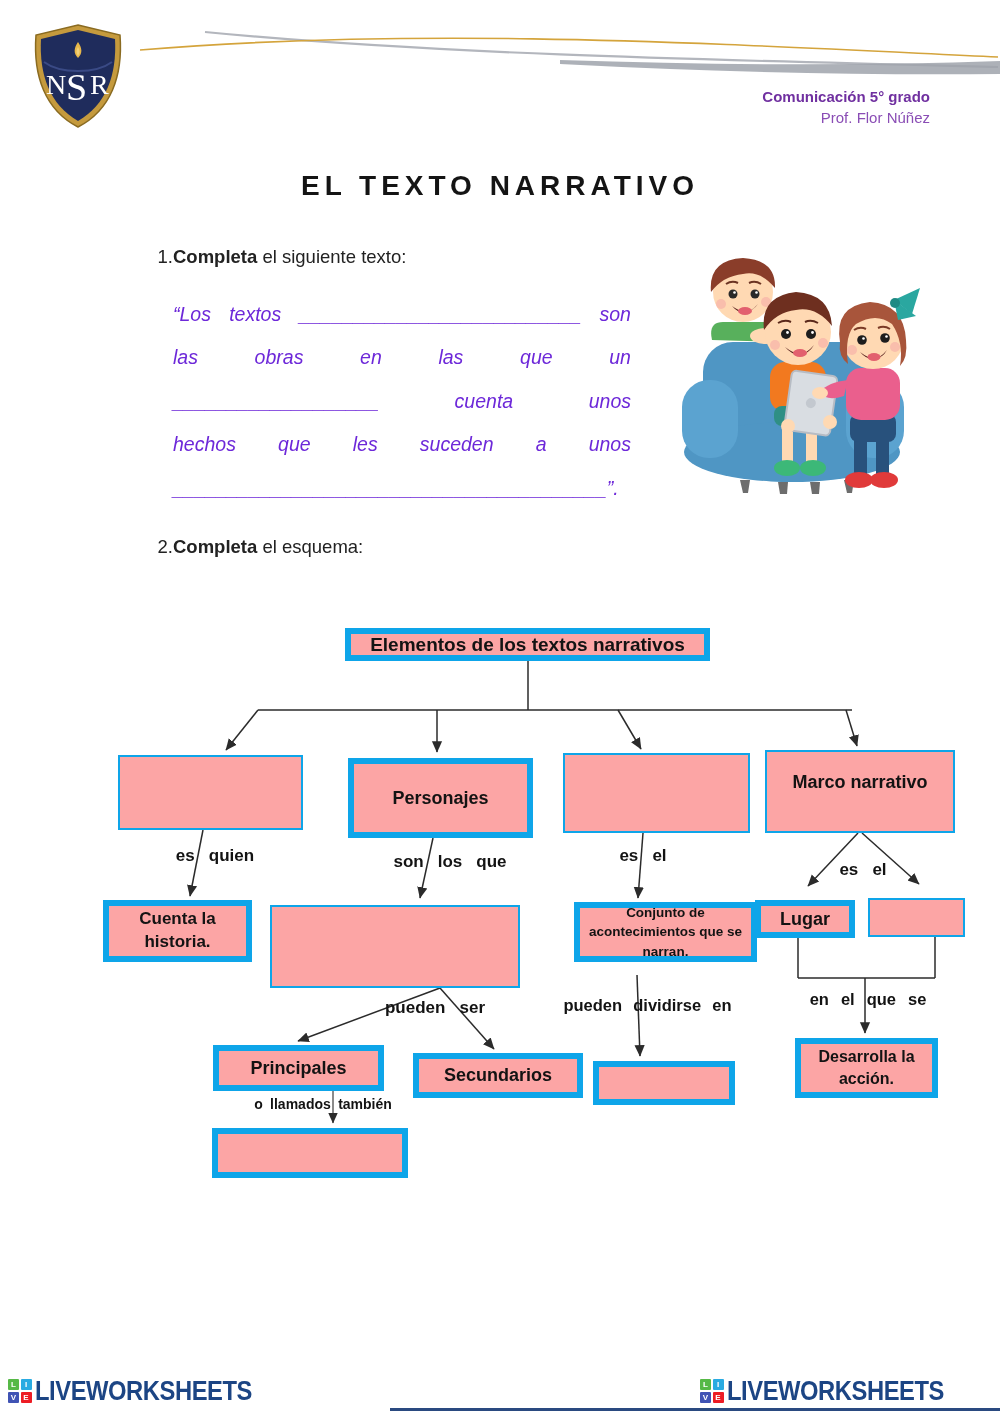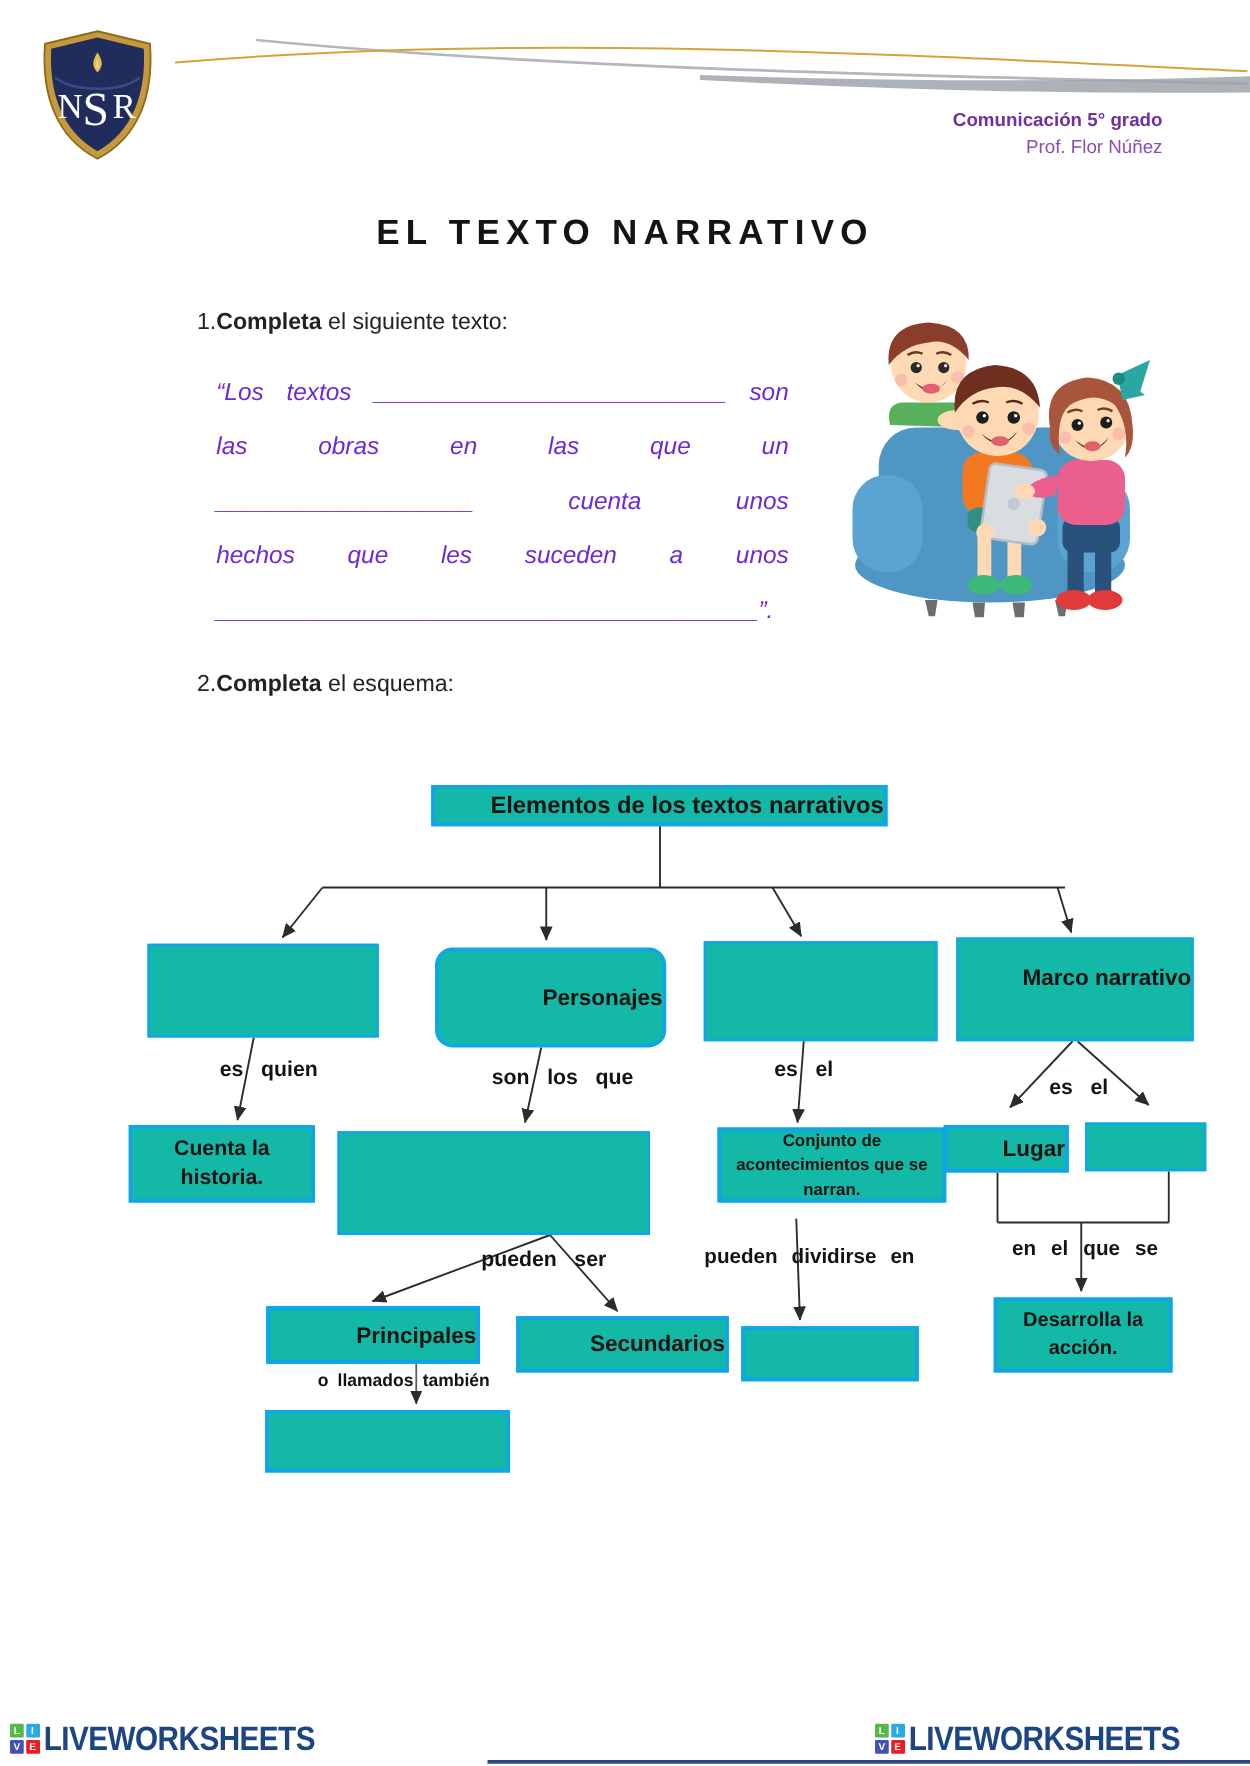--- a/index.html
+++ b/index.html
@@ -22,22 +22,22 @@
   .instr b{font-weight:bold;}
   #instr1{left:143px;top:246px;}
   #instr2{left:143px;top:536px;}
   .qtext{position:absolute;left:173px;top:282px;width:458px;font-style:italic;
     font-size:19.5px;color:#6d28d9;}
   .qline{display:flex;justify-content:space-between;align-items:flex-end;height:43.5px;}
   .qline.single{justify-content:flex-start;}
   .kids{position:absolute;left:648px;top:230px;width:292px;height:264px;}
   
   .arrows{position:absolute;left:0;top:0;width:1000px;height:1413px;pointer-events:none;}
-  .dbox{position:absolute;background:#14b8a6;border:3px solid #0ea5e9;box-sizing:border-box;
-    display:flex;align-items:center;justify-content:flex-end;text-align:center;
+  .dbox{position:absolute;background:#fca5a5;border:6px solid #0ea5e9;box-sizing:border-box;
+    display:flex;align-items:center;justify-content:center;text-align:center;
     font-weight:bold;color:#131313;}
   .b-thick{border-width:2.5px;}
   .lbl{position:absolute;font-weight:bold;color:#131313;text-align:center;word-spacing:0.55em;}
   
   .lw{position:absolute;display:flex;align-items:center;height:30px;}
   .lw-squares{display:grid;grid-template-columns:11px 11px;grid-template-rows:11px 11px;
     gap:1.5px;margin-right:3px;}
   .lw-squares span{display:flex;align-items:center;justify-content:center;color:#fff;
     font-size:8px;font-weight:bold;border-radius:1px;}
   .sq-l{background:#56b947;} .sq-i{background:#29abe2;}
@@ -227,21 +227,21 @@
       <path d="M865,978 L865,1033" marker-end="url(#ah)"></path>
     </g>
     <path d="M333,1091 L333,1123" stroke="#5a5a5a" stroke-width="1.4" fill="none" marker-end="url(#ah)"></path>
   </svg>
 
   <div class="dbox" style="left:345px;top:628px;width:365px;height:33px;font-size:19px;">
       <span>Elementos de los textos narrativos</span>
     </div>
 
   <div class="dbox b-thick" style="left:118px;top:755px;width:185px;height:75px;"></div>
-  <div class="dbox" style="left:348px;top:758px;width:185px;height:80px;font-size:18px;border-radius:14px;">
+  <div class="dbox" style="left:348px;top:758px;width:185px;height:80px;font-size:18px;">
       <span>Personajes</span>
     </div>
   <div class="dbox b-thick" style="left:563px;top:753px;width:187px;height:80px;"></div>
   <div class="dbox b-thick" style="left:765px;top:750px;width:190px;height:83px;font-size:18px;align-items:flex-start;padding-top:20px;">
       <span>Marco narrativo</span>
     </div>
 
   <div class="dbox" style="left:103px;top:900px;width:149px;height:62px;font-size:17px;line-height:1.35;">
       <span>Cuenta la historia.</span>
     </div>

